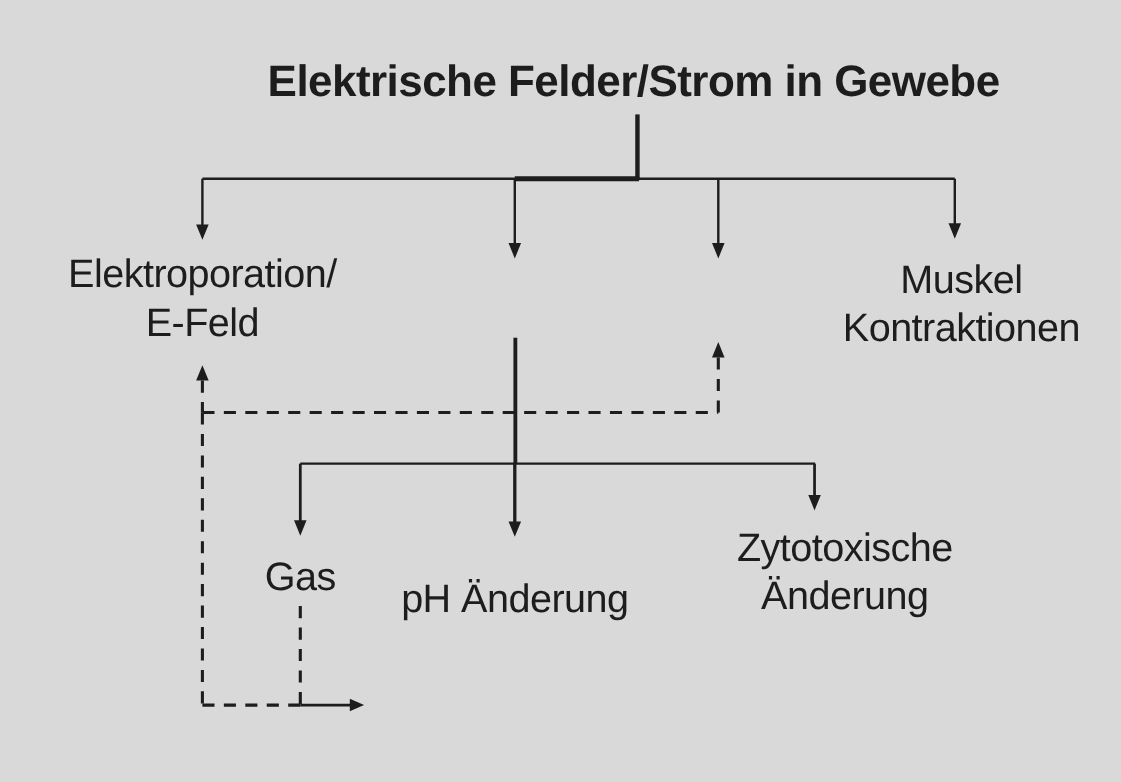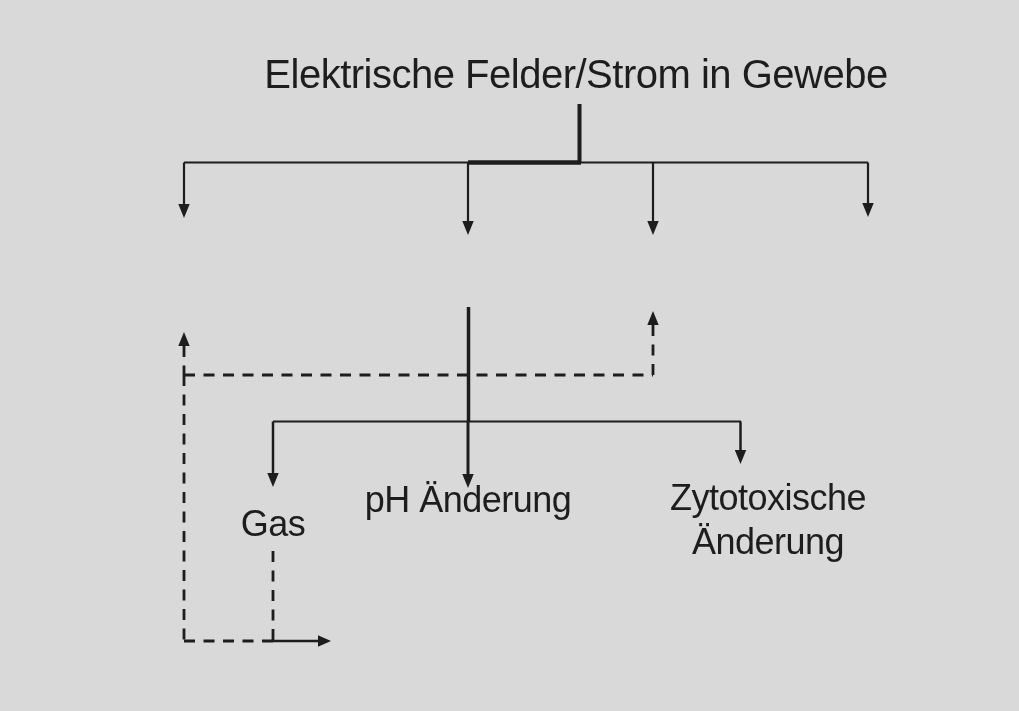--- a/index.html
+++ b/index.html
@@ -42,20 +42,21 @@
     letter-spacing: -0.5px;
   }
   .title {
     position: absolute;
     transform: translate(-50%, -50%);
     text-align: center;
     white-space: nowrap;
     font-size: 40px;
     line-height: 44px;
     letter-spacing: -0.5px;
+    font-weight: bold;
   }
 </style>
 </head>
 <body>
 
 <div class="diagram">
 
   <svg class="edges-svg" viewBox="0 0 1019 711" aria-hidden="true">
 
     <g>
@@ -124,32 +125,36 @@
       <line class="dashed" x1="273" y1="551" x2="273" y2="641" stroke-width="2.8"></line>
       <line class="dashed" x1="184" y1="641" x2="273" y2="641" stroke-width="2.8"></line>
       <line x1="273" y1="641" x2="319" y2="641" stroke-width="2.5"></line>
       <polygon points="318,635.3 318,646.7 331,641"></polygon>
     </g>
   </svg>
 
   <div class="title" style="left:576px; top:74px">Elektrische Felder/Strom in Gewebe</div>
 
   <div class="node" style="left:184px; top:271px">
+    <div>Elektroporation/</div>
+    <div>E-Feld</div>
   </div>
 
 
 
   <div class="node" style="left:874px; top:276px">
+    <div>Muskel</div>
+    <div>Kontraktionen</div>
   </div>
 
   <div class="node" style="left:273px; top:524px">
     <div>Gas</div>
   </div>
 
-  <div class="node" style="left:468px; top:500px">
+  <div class="node" style="left:468px; top:544px">
     <div>pH Änderung</div>
   </div>
 
   <div class="node" style="left:768px; top:520px">
     <div>Zytotoxische</div>
     <div>Änderung</div>
   </div>
 
 
 </div>

